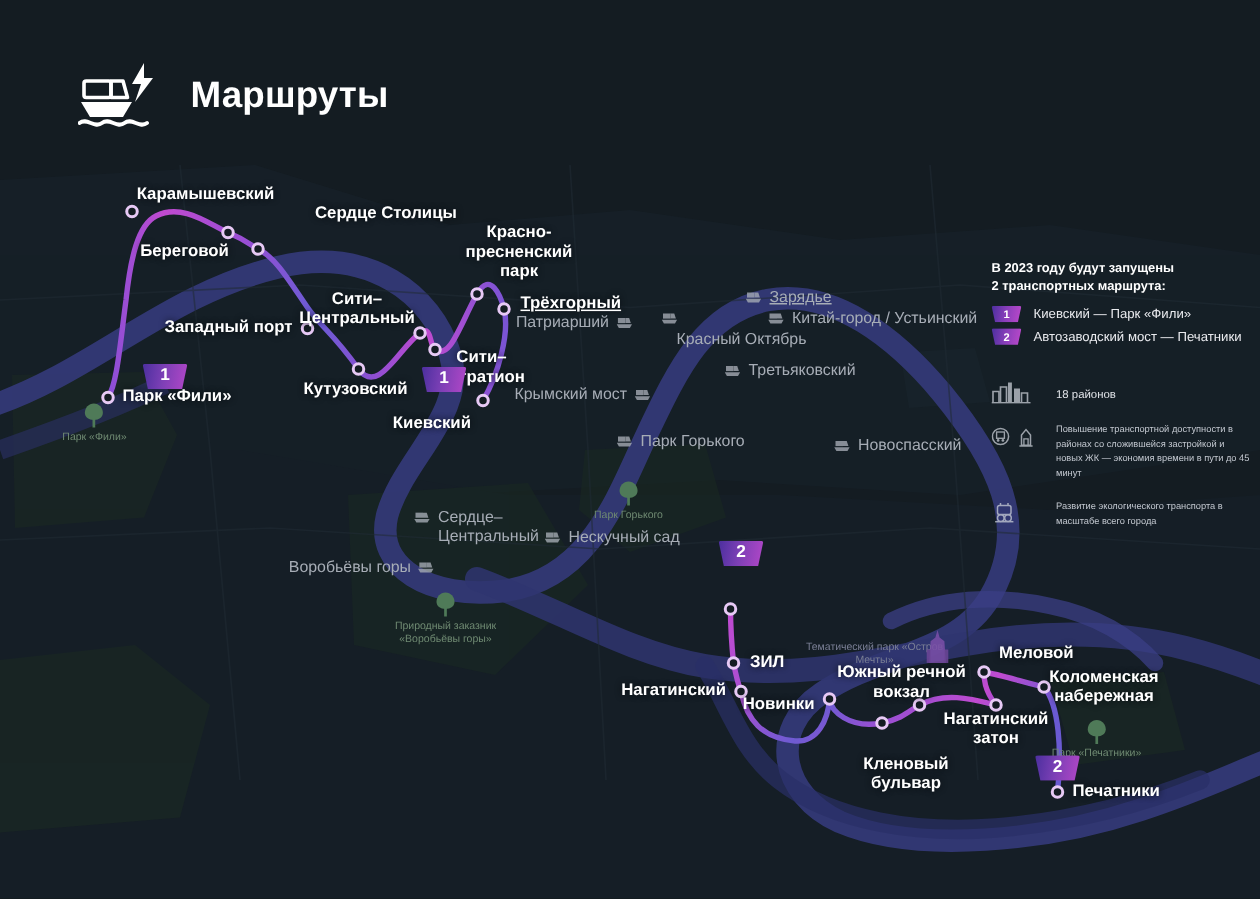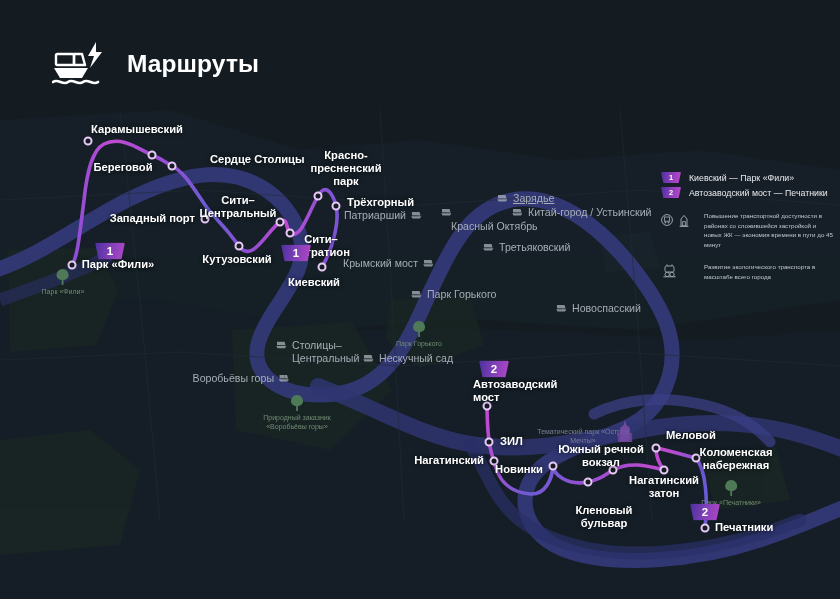--- a/index.html
+++ b/index.html
@@ -247,21 +247,21 @@
     <span>Третьяковский</span>
   </div>
   <div class="pier r" style="left:434px; top:263px;">
     <span>Крымский мост</span>
     <svg class="bicon" viewBox="0 0 11 9">
       <rect x="1" y="1" width="5" height="3.4" fill="#a7adb6"></rect>
         <path d="M6,1 L8.5,1 L9.6,4.4 L6,4.4 Z" fill="#a7adb6"></path>
       <path d="M0.2,5.2 L10.4,5.2 L9,7.6 L1.6,7.6 Z" fill="#a7adb6"></path>
     </svg>
   </div>
-  <div class="pier l" style="left:556px; top:308px;">
+  <div class="pier l" style="left:556px; top:297px;">
     <svg class="bicon" viewBox="0 0 11 9">
       <rect x="1" y="1" width="5" height="3.4" fill="#a7adb6"></rect>
         <path d="M6,1 L8.5,1 L9.6,4.4 L6,4.4 Z" fill="#a7adb6"></path>
       <path d="M0.2,5.2 L10.4,5.2 L9,7.6 L1.6,7.6 Z" fill="#a7adb6"></path>
     </svg>
     <span>Новоспасский</span>
   </div>
   <div class="pier l" style="left:411px; top:294px;">
     <svg class="bicon" viewBox="0 0 11 9">
       <rect x="1" y="1" width="5" height="3.4" fill="#a7adb6"></rect>
@@ -277,21 +277,21 @@
       <path d="M0.2,5.2 L10.4,5.2 L9,7.6 L1.6,7.6 Z" fill="#a7adb6"></path>
     </svg>
     <span>Нескучный сад</span>
   </div>
   <div class="pier l" style="left:276px; top:352px; align-items:flex-start; white-space:normal; width:70px; line-height:1.25;">
     <svg class="bicon" style="margin-top:2px;" viewBox="0 0 11 9">
       <rect x="1" y="1" width="5" height="3.4" fill="#a7adb6"></rect>
         <path d="M6,1 L8.5,1 L9.6,4.4 L6,4.4 Z" fill="#a7adb6"></path>
       <path d="M0.2,5.2 L10.4,5.2 L9,7.6 L1.6,7.6 Z" fill="#a7adb6"></path>
     </svg>
-    <span>Столицы–Центральный</span>
+    <span>Сердце–Центральный</span>
   </div>
   <div class="pier r" style="left:290px; top:378px;">
     <span>Воробьёвы горы</span>
     <svg class="bicon" viewBox="0 0 11 9">
       <rect x="1" y="1" width="5" height="3.4" fill="#a7adb6"></rect>
         <path d="M6,1 L8.5,1 L9.6,4.4 L6,4.4 Z" fill="#a7adb6"></path>
       <path d="M0.2,5.2 L10.4,5.2 L9,7.6 L1.6,7.6 Z" fill="#a7adb6"></path>
     </svg>
   </div>
 
@@ -303,54 +303,50 @@
   <div class="stn" style="left:280px; top:222px;"></div>
   <div class="stn" style="left:239px; top:246px;"></div>
   <div class="stn" style="left:290px; top:233px;"></div>
   <div class="stn" style="left:318px; top:196px;"></div>
   <div class="stn" style="left:336px; top:206px;"></div>
   <div class="stn" style="left:322px; top:267px;"></div>
 
   <div class="lbl c" style="left:118px; top:265px;">Парк «Фили»</div>
   <div class="lbl c" style="left:137px; top:130px;">Карамышевский</div>
   <div class="lbl c" style="left:123px; top:168px;">Береговой</div>
-  <div class="lbl l" style="left:210px; top:160px;">Сердце Столицы</div>
+  <div class="lbl l" style="left:210px; top:143px;">Сердце Столицы</div>
   <div class="lbl r" style="left:195px; top:219px;">Западный порт</div>
   <div class="lbl c" style="left:238px; top:207px; line-height:1.2;">
       <div>Сити–</div>
       <div>Центральный</div>
     </div>
   <div class="lbl c" style="left:237px; top:260px;">Кутузовский</div>
   <div class="lbl c" style="left:321px; top:246px; line-height:1.2;">
       <div>Сити–</div>
       <div>Багратион</div>
     </div>
   <div class="lbl c" style="left:346px; top:169px; line-height:1.18;">
       <div>Красно-</div>
       <div>пресненский</div>
       <div>парк</div>
     </div>
-  <div class="lbl l" style="left:347px; top:203px;">Трёхгорный</div>
-  <div class="lbl r" style="left:314px; top:283px;margin-left:26px;">Киевский</div>
+  <div class="lbl l" style="left:347px; top:203px;text-decoration:underline;">Трёхгорный</div>
+  <div class="lbl r" style="left:314px; top:283px;">Киевский</div>
 
   <div class="stn" style="left:487px; top:406px;"></div>
   <div class="stn" style="left:489px; top:442px;"></div>
   <div class="stn" style="left:494px; top:461px;"></div>
   <div class="stn" style="left:553px; top:466px;"></div>
   <div class="stn" style="left:588px; top:482px;"></div>
   <div class="stn" style="left:613px; top:470px;"></div>
   <div class="stn" style="left:664px; top:470px;"></div>
   <div class="stn" style="left:656px; top:448px;"></div>
   <div class="stn" style="left:696px; top:458px;"></div>
   <div class="stn" style="left:705px; top:528px;"></div>
 
-  <div class="lbl l" style="left:473px; top:391px; line-height:1.2;">
-      <div>Автозаводский</div>
-      <div>мост</div>
-    </div>
   <div class="lbl l" style="left:500px; top:442px;">ЗИЛ</div>
   <div class="lbl r" style="left:484px; top:461px;">Нагатинский</div>
   <div class="lbl r" style="left:543px; top:470px;">Новинки</div>
   <div class="lbl c" style="left:604px; top:499px; line-height:1.2;margin-top:18px;">
       <div>Кленовый</div>
       <div>бульвар</div>
     </div>
   <div class="lbl c" style="left:601px; top:456px; line-height:1.2;">
       <div>Южный речной</div>
       <div>вокзал</div>
@@ -377,37 +373,54 @@
   <div class="badge" style="left:494px; top:369px;">
     <div class="bg"></div>
     <span>2</span>
   </div>
   <div class="badge" style="left:705px; top:512px;">
     <div class="bg"></div>
     <span>2</span>
   </div>
 
   <div id="legend">
+    <div class="lg-head">
+      <div>В 2023 году будут запущены</div>
+      <div>2 транспортных маршрута:</div>
+    </div>
 
     <div class="lg-route">
       <div class="lg-chip">
         <div class="bg"></div>
         <span>1</span>
       </div>
       <div class="lg-route-txt">Киевский — Парк «Фили»</div>
     </div>
 
     <div class="lg-route">
       <div class="lg-chip">
         <div class="bg"></div>
         <span>2</span>
       </div>
       <div class="lg-route-txt">Автозаводский мост — Печатники</div>
     </div>
 
+    <div class="lg-fact" style="margin-top:22px;">
+      <div class="lg-ico">
+        <svg viewBox="0 0 30 16" style="width:30px;height:16px;">
+          <path d="M1,15 L1,8 L5,8 L5,15" fill="none" stroke="#cfd4dc" stroke-width="1.1"></path>
+          <path d="M6,15 L6,5 L10,5 L10,15" fill="none" stroke="#cfd4dc" stroke-width="1.1"></path>
+          <path d="M11,15 L11,2 L13.6,2 L13.6,15" fill="#cfd4dc"></path>
+          <path d="M15,15 L15,6 L19,6 L19,15" fill="#cfd4dc"></path>
+          <path d="M20,15 L20,9 L24,9 L24,15" fill="none" stroke="#cfd4dc" stroke-width="1.1"></path>
+          <path d="M0,15.6 L26,15.6" stroke="#cfd4dc" stroke-width="1.1"></path>
+        </svg>
+      </div>
+      <div class="lg-fact-txt big">18 районов</div>
+    </div>
 
     <div class="lg-fact">
       <div class="lg-ico">
         <svg viewBox="0 0 30 16" style="width:30px;height:16px;">
           <circle cx="6" cy="8" r="5.4" fill="none" stroke="#cfd4dc" stroke-width="1"></circle>
           <rect x="3.4" y="5" width="5.2" height="4.2" fill="none" stroke="#cfd4dc" stroke-width=".9"></rect>
           <circle cx="4.4" cy="10.6" r=".9" fill="#cfd4dc"></circle>
             <circle cx="7.6" cy="10.6" r=".9" fill="#cfd4dc"></circle>
           <path d="M20,13.8 L20,7 L23,3.4 L26,7 L26,13.8 Z" fill="none" stroke="#cfd4dc" stroke-width="1"></path>
           <path d="M21.6,13.8 L21.6,9.6 L24.4,9.6 L24.4,13.8" fill="none" stroke="#cfd4dc" stroke-width=".9"></path>

